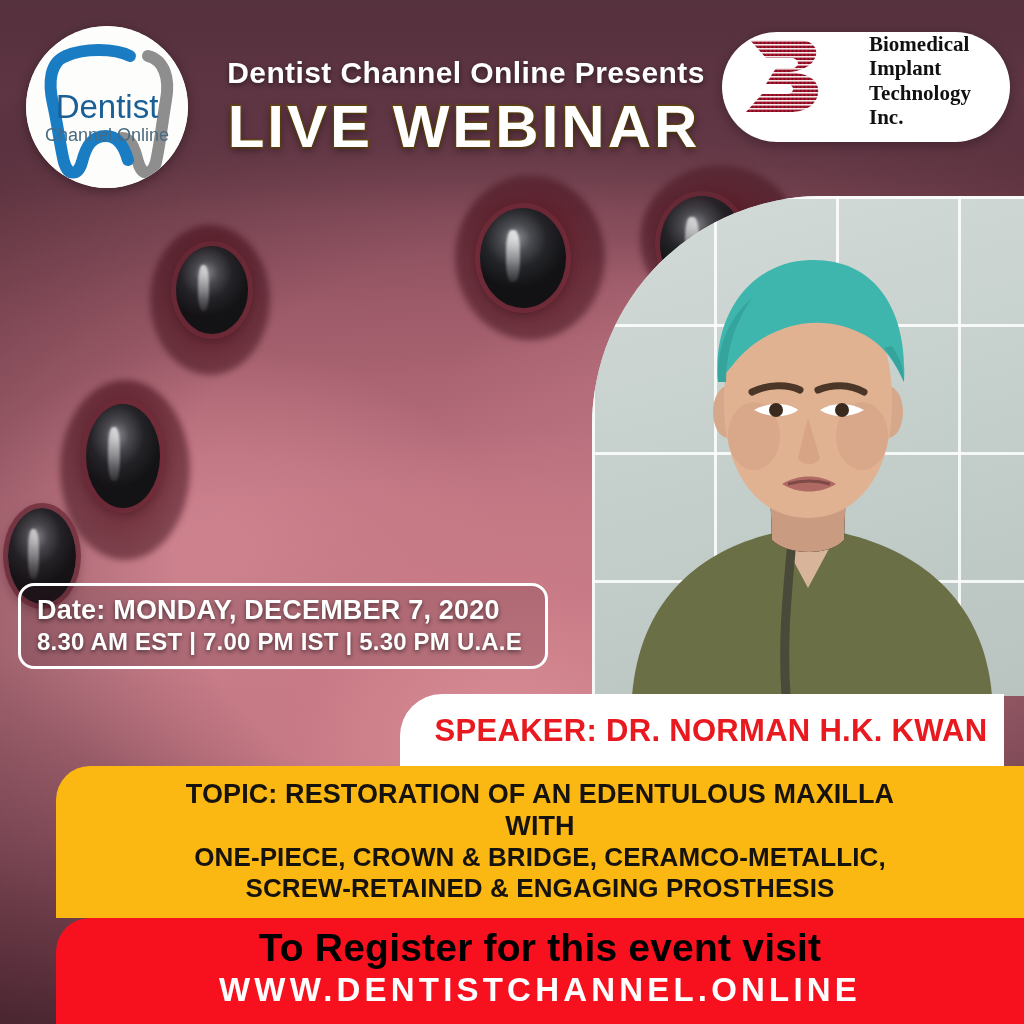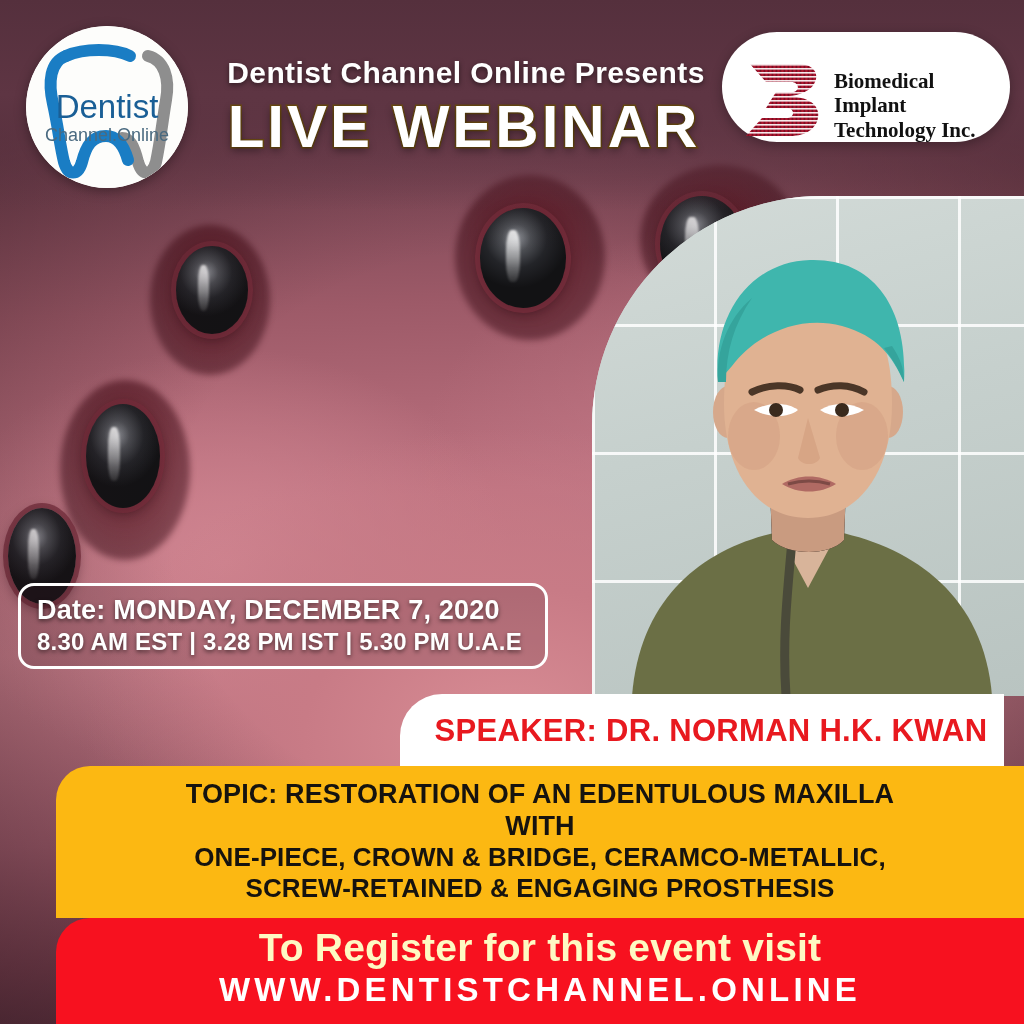--- a/index.html
+++ b/index.html
@@ -105,23 +105,24 @@
 
   
   .partner-pill {
     position: absolute;
     left: 722px; top: 32px;
     width: 288px; height: 110px;
     background: #ffffff;
     border-radius: 56px;
     box-shadow: 0 3px 12px rgba(0,0,0,0.3);
     display: flex;
-    align-items: flex-end;
+    align-items: flex-start;
     padding-left: 14px;
     box-sizing: border-box;
+    gap: 35px;
   }
   .partner-mark { width: 92px; height: 86px; flex: 0 0 auto; }
   .partner-name {
     margin-left: 6px;
     color: #111111;
     font-family: "Liberation Serif", serif;
     font-weight: bold;
     font-size: 21px;
     line-height: 1.16;
   }
@@ -218,21 +219,21 @@
     position: absolute;
     left: 56px; top: 918px;
     width: 968px; height: 106px;
     background: #f7111f;
     border-top-left-radius: 34px;
     box-sizing: border-box;
     padding-top: 8px;
     text-align: center;
   }
   .register-head {
-    color: #fef9c3;
+    color: #000000;
     font-size: 39px;
     font-weight: bold;
     letter-spacing: 0.2px;
     line-height: 1.12;
   }
   .register-url {
     color: #ffffff;
     font-size: 33px;
     font-weight: bold;
     letter-spacing: 4.2px;
@@ -342,21 +343,21 @@
       <div>Biomedical Implant</div>
       <div>Technology Inc.</div>
     </div>
   </div>
 
   <div class="date-box">
     <div class="date-line1">
       <span>Date:</span>
       <span>MONDAY, DECEMBER 7, 2020</span>
     </div>
-    <div class="date-line2">8.30 AM EST | 3.28 PM IST | 5.30 PM U.A.E</div>
+    <div class="date-line2">8.30 AM EST | 7.00 PM IST | 5.30 PM U.A.E</div>
   </div>
 
   <div class="speaker-bar">
     <div class="speaker-text">SPEAKER: DR. NORMAN H.K. KWAN</div>
   </div>
 
   <div class="topic-band">
     <div class="topic-line">TOPIC: RESTORATION OF AN EDENTULOUS MAXILLA</div>
     <div class="topic-line">WITH</div>
     <div class="topic-line small">ONE-PIECE, CROWN &amp; BRIDGE, CERAMCO-METALLIC,</div>

